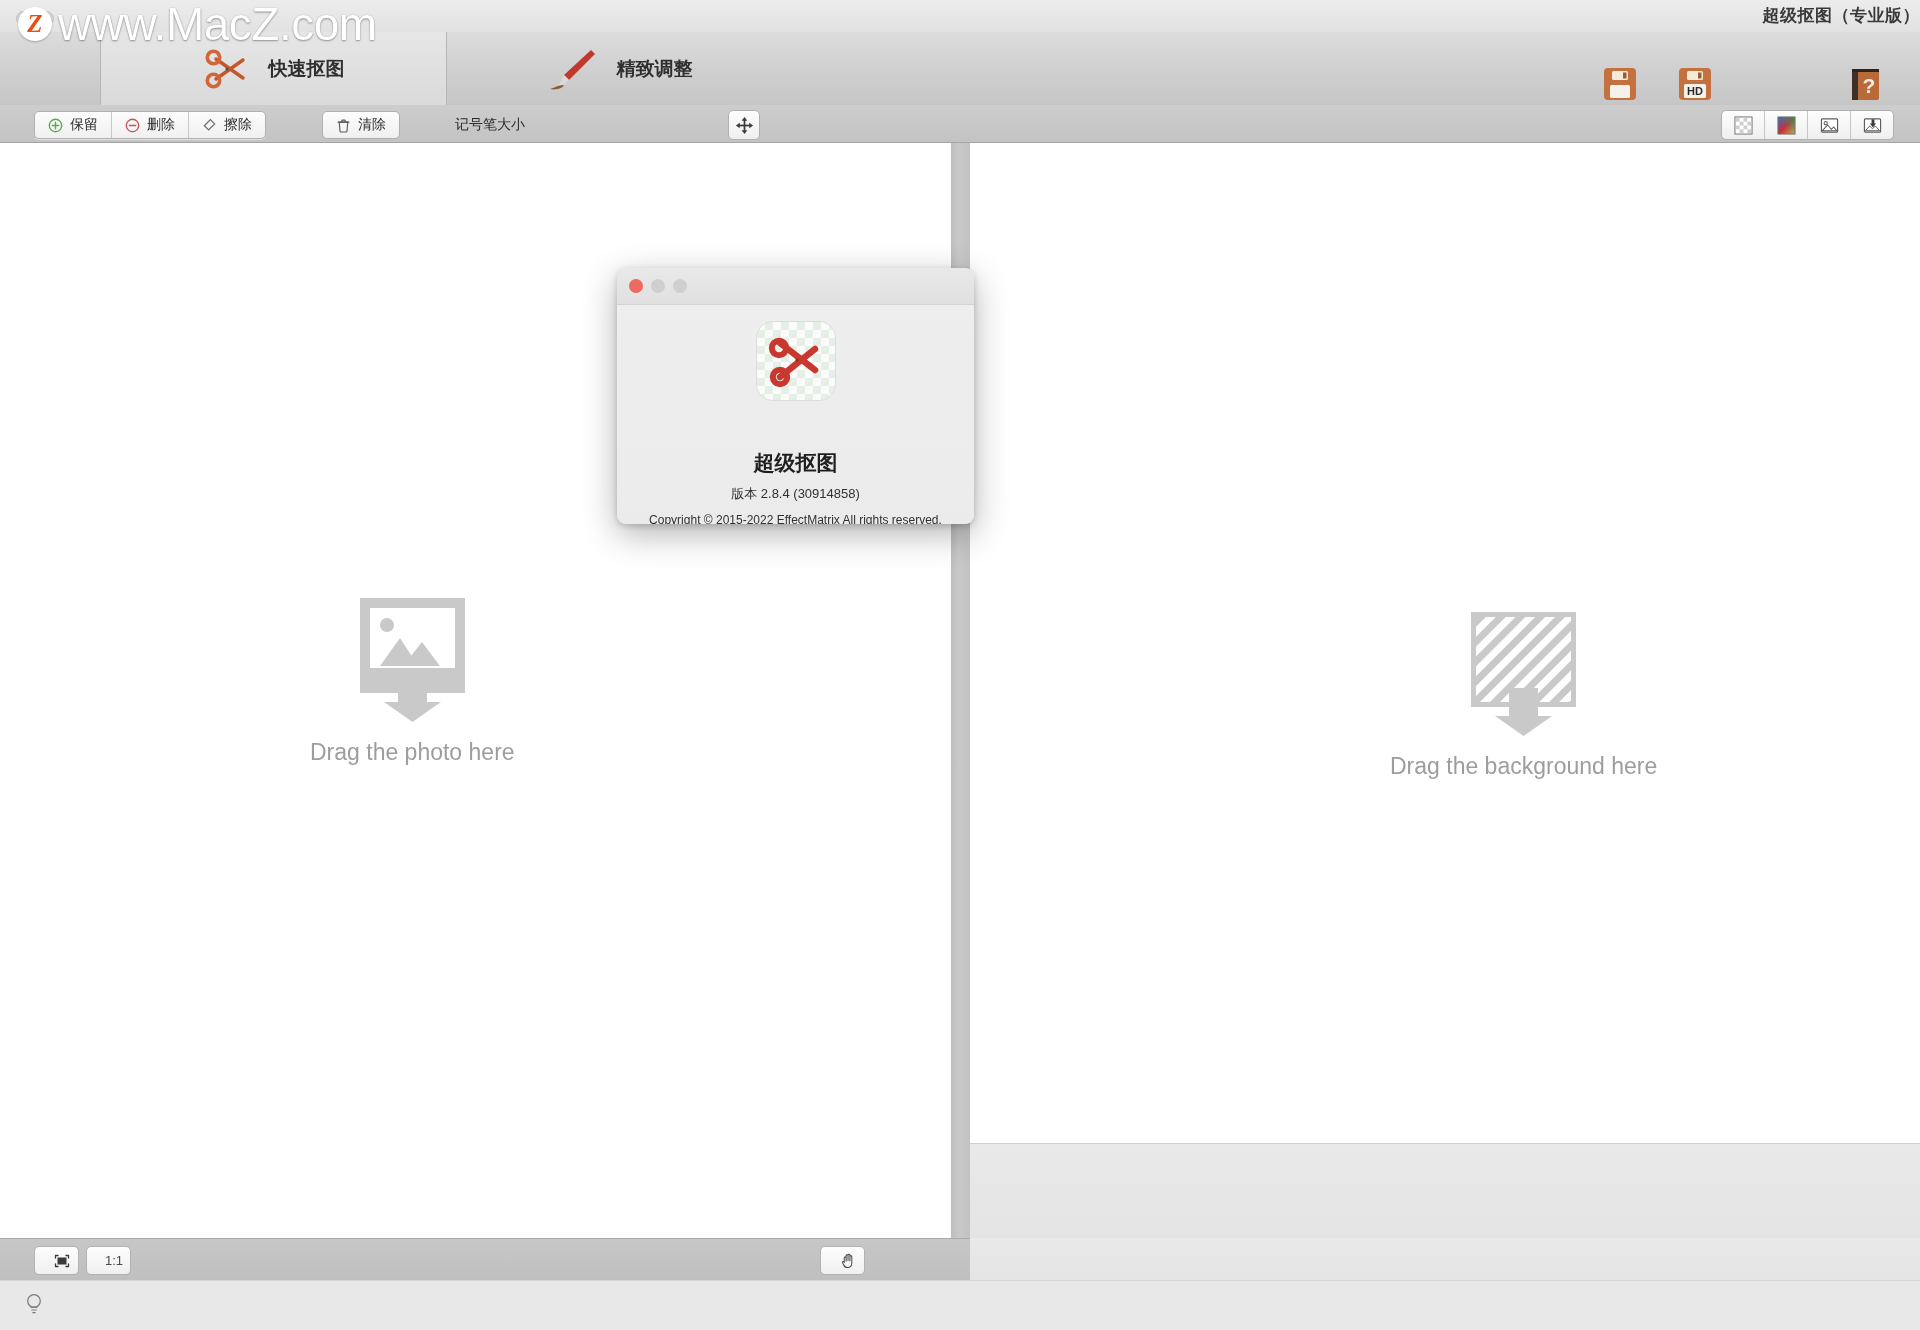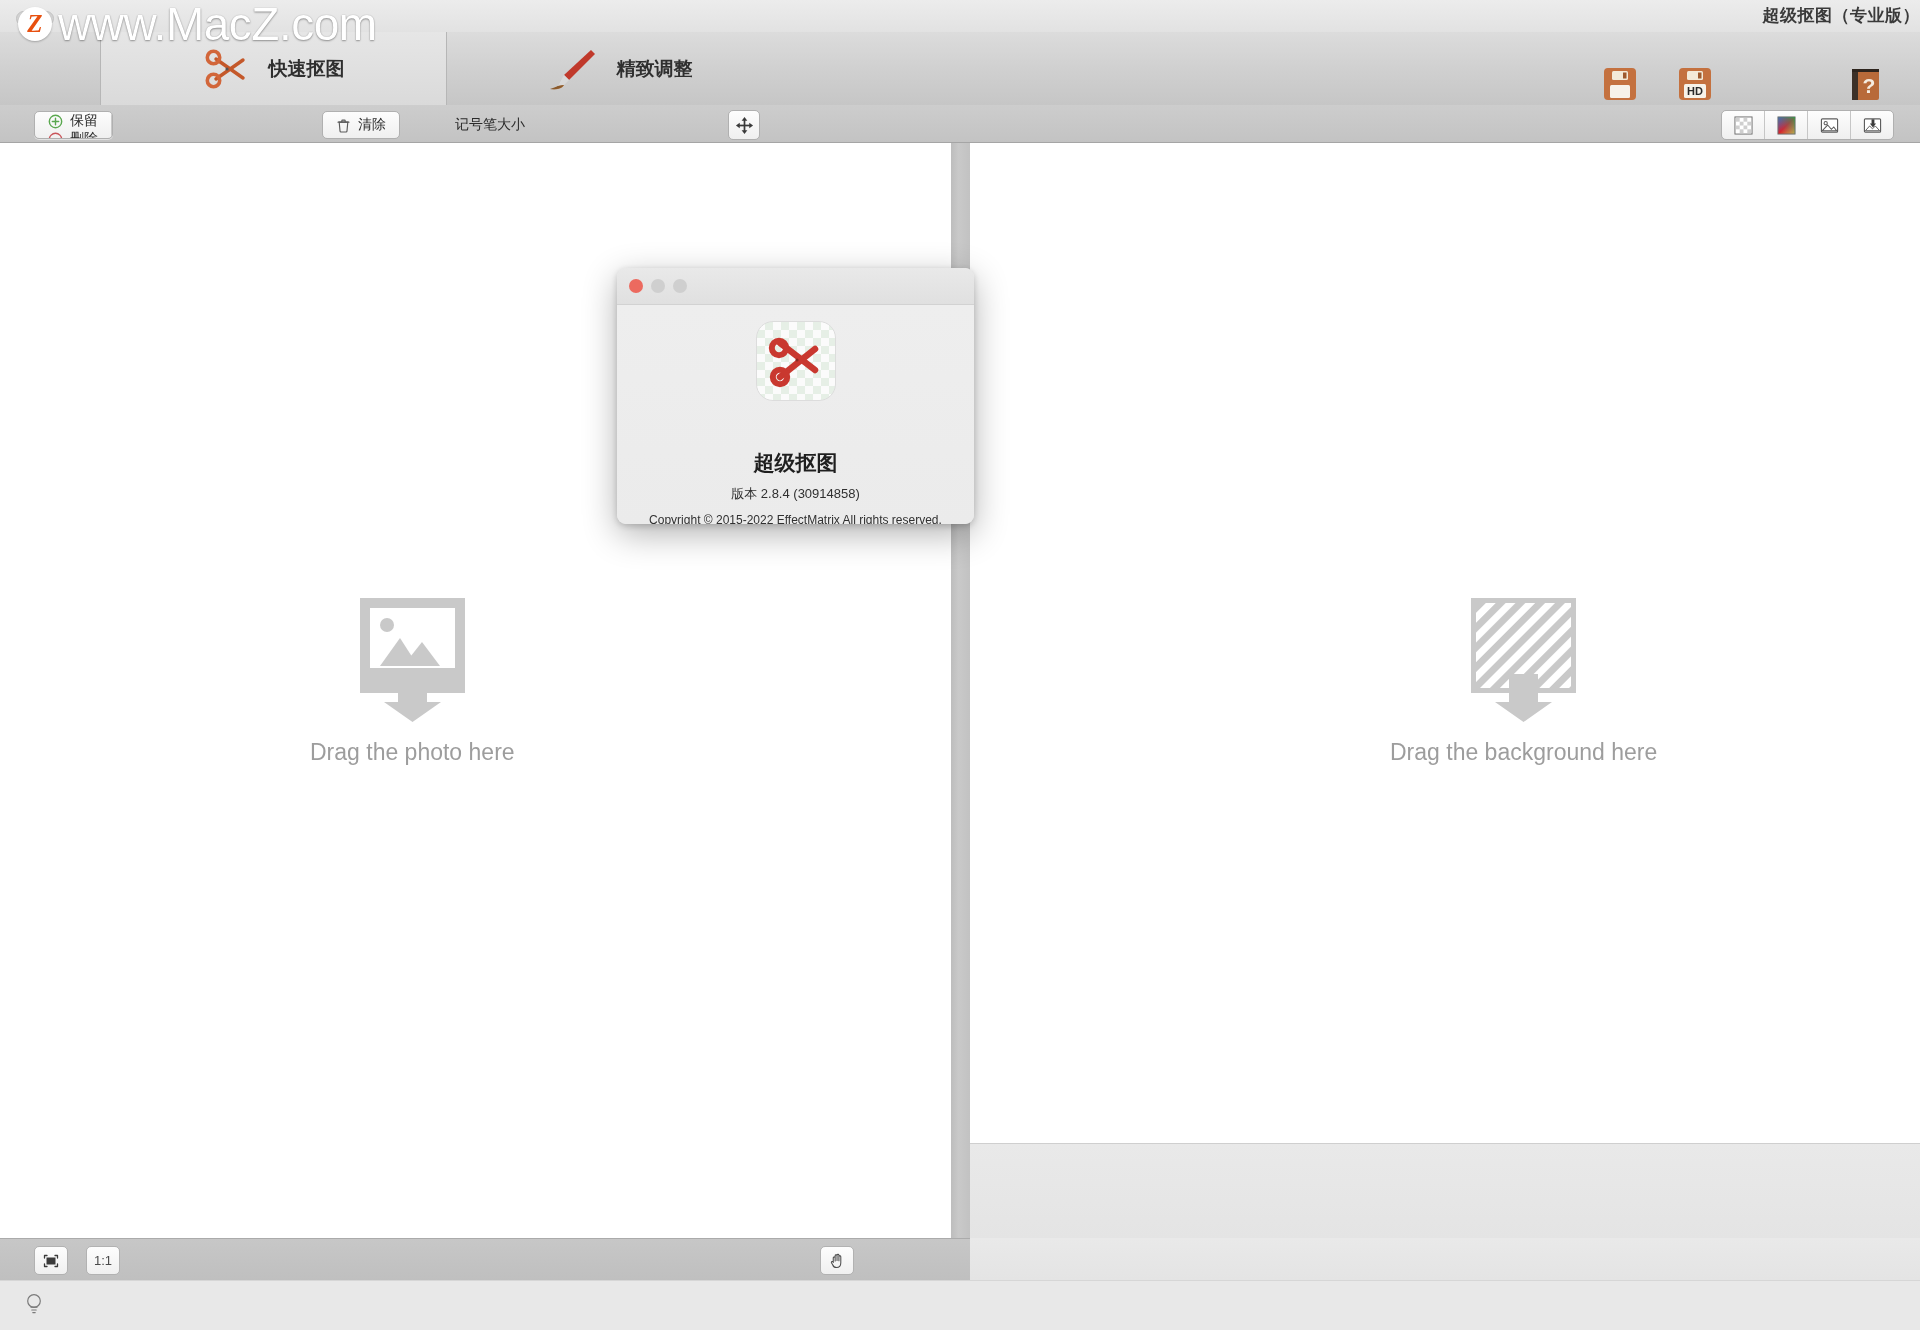--- a/index.html
+++ b/index.html
@@ -144,21 +144,21 @@
     position: absolute; top: 32px; width: 40px; height: 40px;
     display: flex; align-items: center; justify-content: flex-end; cursor: default;
   }
 
   
   .pane-left {
     position: absolute; left: 0; top: 143px; width: 951px; height: 1095px;
     background: #ffffff;
   }
   .pane-right {
-    position: absolute; left: 970px; top: 143px; width: 950px; height: 1000px;
+    position: absolute; left: 970px; top: 157px; width: 950px; height: 1000px;
     background: #ffffff;
   }
   .pane-divider {
     position: absolute; left: 951px; top: 143px; width: 19px; height: 1095px;
     background: linear-gradient(to right, #bdbdbd 0%, #c9c9c9 40%, #c2c2c2 100%);
   }
   .dropzone {
     position: absolute; display: flex; flex-direction: column;
     align-items: center; cursor: default;
   }
@@ -217,21 +217,21 @@
   .statusbar {
     position: absolute; left: 0; top: 1238px; width: 970px; height: 42px;
     background: linear-gradient(to bottom, #c7c7c7 0%, #bfbfbf 100%);
     border-top: 1px solid #ababab;
   }
   .sb-btn {
     position: absolute; top: 7px; width: 32px; height: 27px;
     background: linear-gradient(to bottom, #fdfdfd 0%, #f0f0f0 100%);
     border: 1px solid #b2b2b2; border-radius: 5px;
     display: flex; align-items: center; justify-content: center;
-    font-size: 13px; color: #4a4a4a; cursor: default;
+    font-size: 13px; color: #4a4a4a; cursor: default; padding-left: 11px;
   }
   .tipbar {
     position: absolute; left: 0; top: 1280px; width: 1920px; height: 50px;
     background: #e8e8e8; border-top: 1px solid #d6d6d6;
   }
   .bulb { position: absolute; left: 24px; top: 10px; }
 
   .bottom-right-fill {
     position: absolute; left: 970px; top: 1238px; width: 950px; height: 42px;
     background: linear-gradient(to bottom, #e9e9e9 0%, #e4e4e4 100%);
@@ -304,21 +304,21 @@
     </div>
   </div>
 
   <div class="watermark">
     <div class="wm-badge">Z</div>
     <div class="wm-text">www.MacZ.com</div>
   </div>
 
   <div class="toolbar">
 
-    <div class="btn-group" style="left:34px;flex-direction:column;">
+    <div class="btn-group" style="left:34px;">
       <div class="btn-seg">
         <svg class="icon-sm" viewBox="0 0 16 16">
           <circle cx="8" cy="8" r="6.6" fill="none" stroke="#5aa84f" stroke-width="1.5"></circle>
           <path d="M8 4.6 L8 11.4 M4.6 8 L11.4 8" stroke="#5aa84f" stroke-width="1.5" stroke-linecap="round"></path>
         </svg>
         <span>保留</span>
       </div>
       <div class="btn-seg">
         <svg class="icon-sm" viewBox="0 0 16 16">
           <circle cx="8" cy="8" r="6.6" fill="none" stroke="#c9555a" stroke-width="1.5"></circle>

